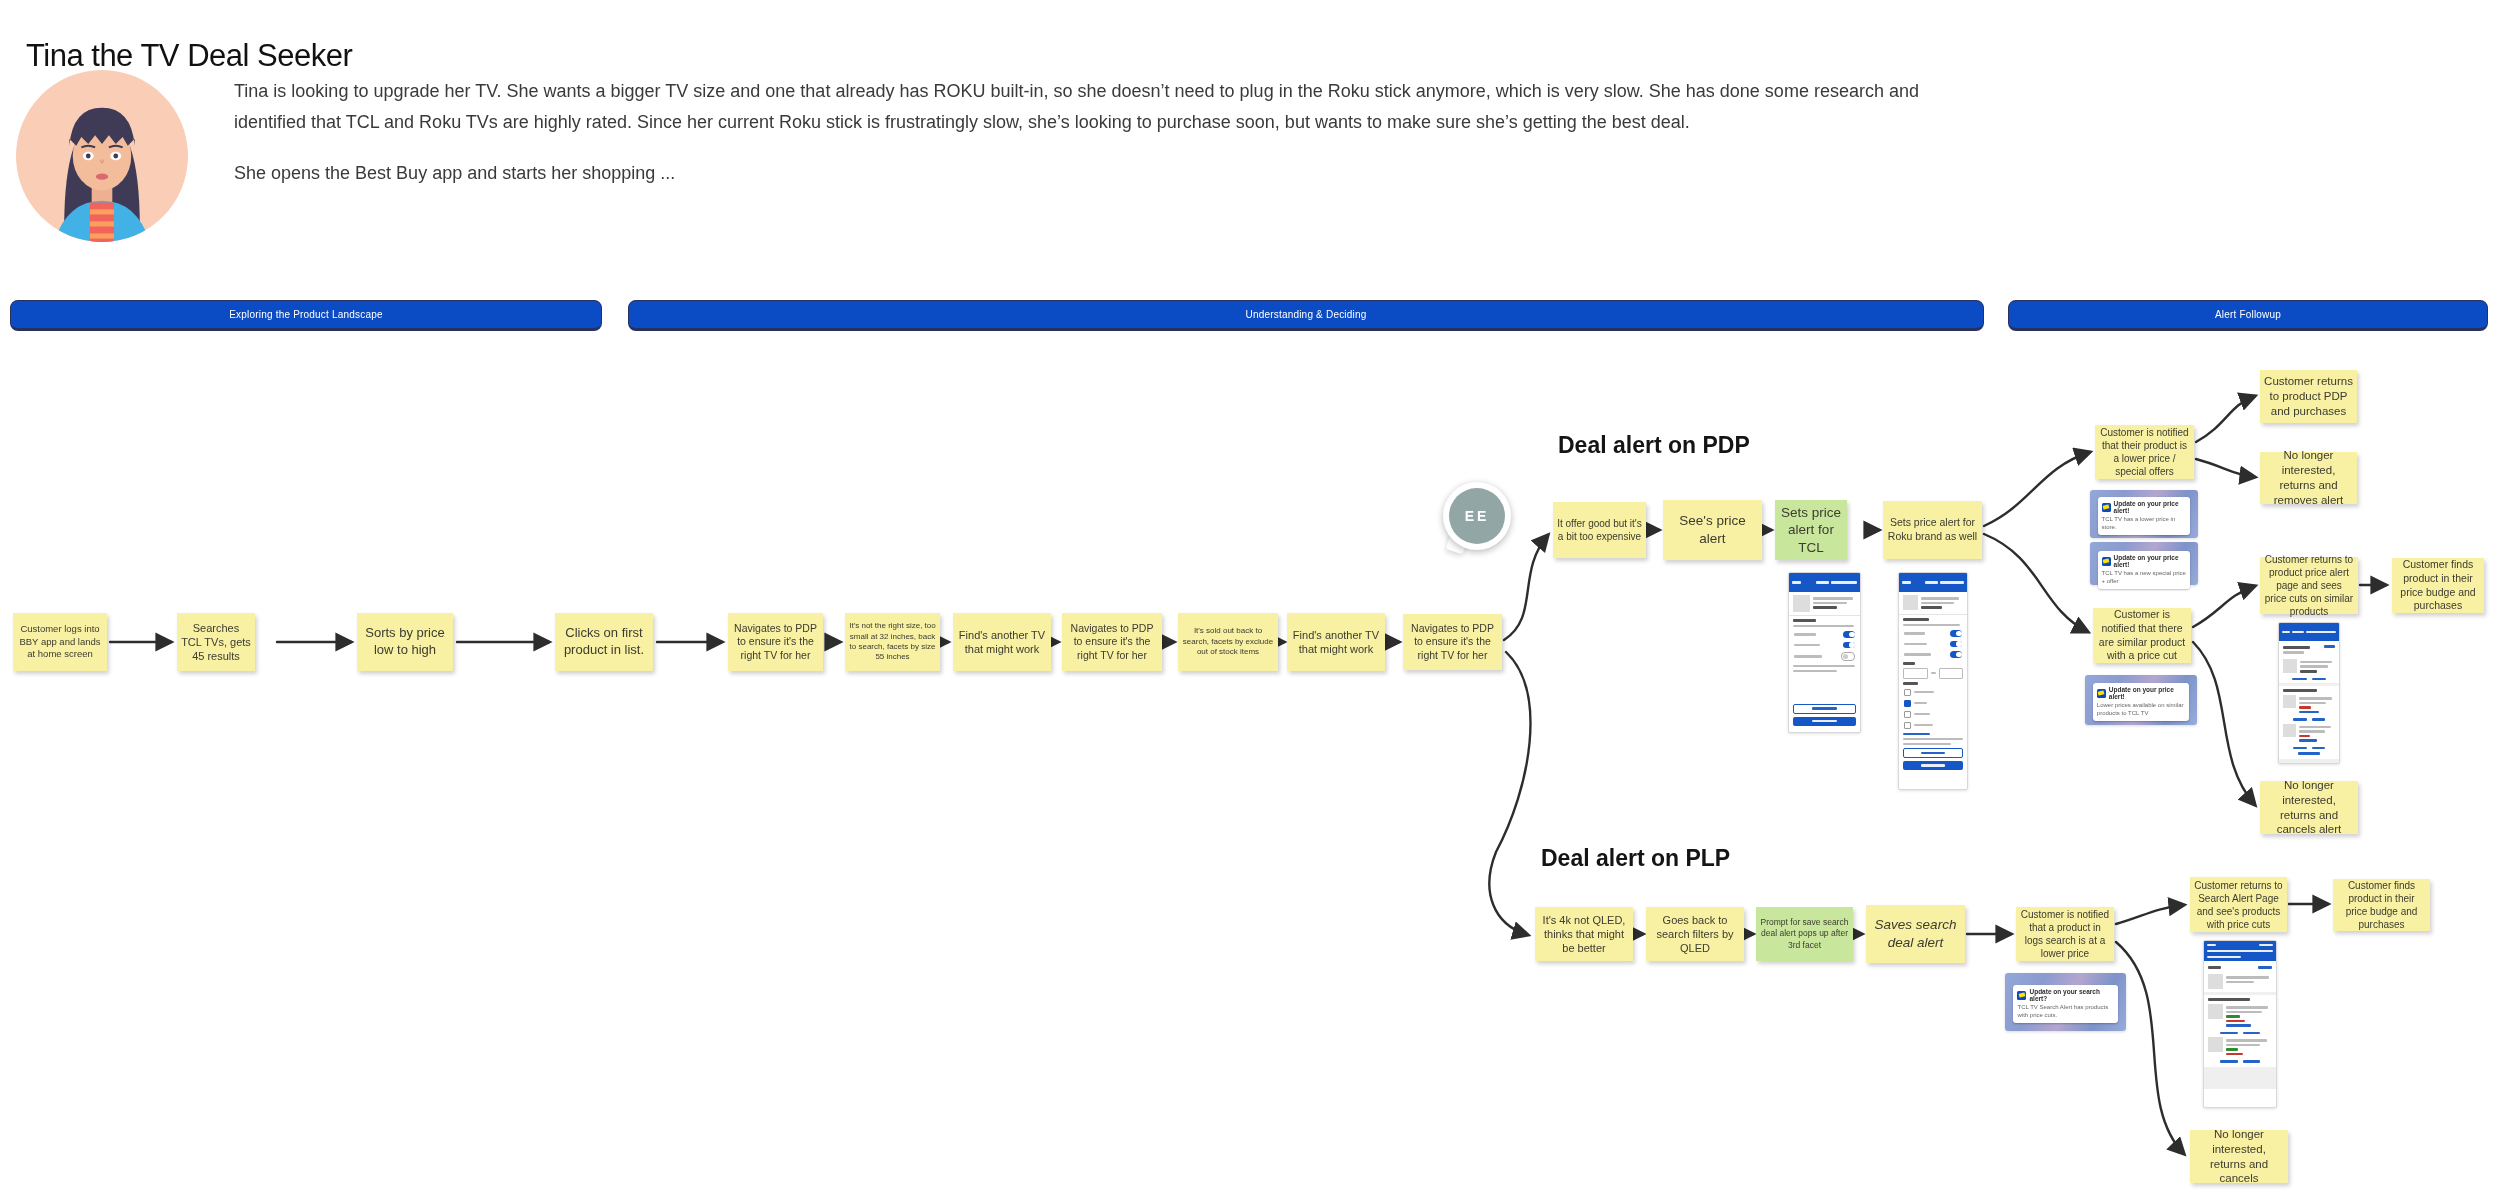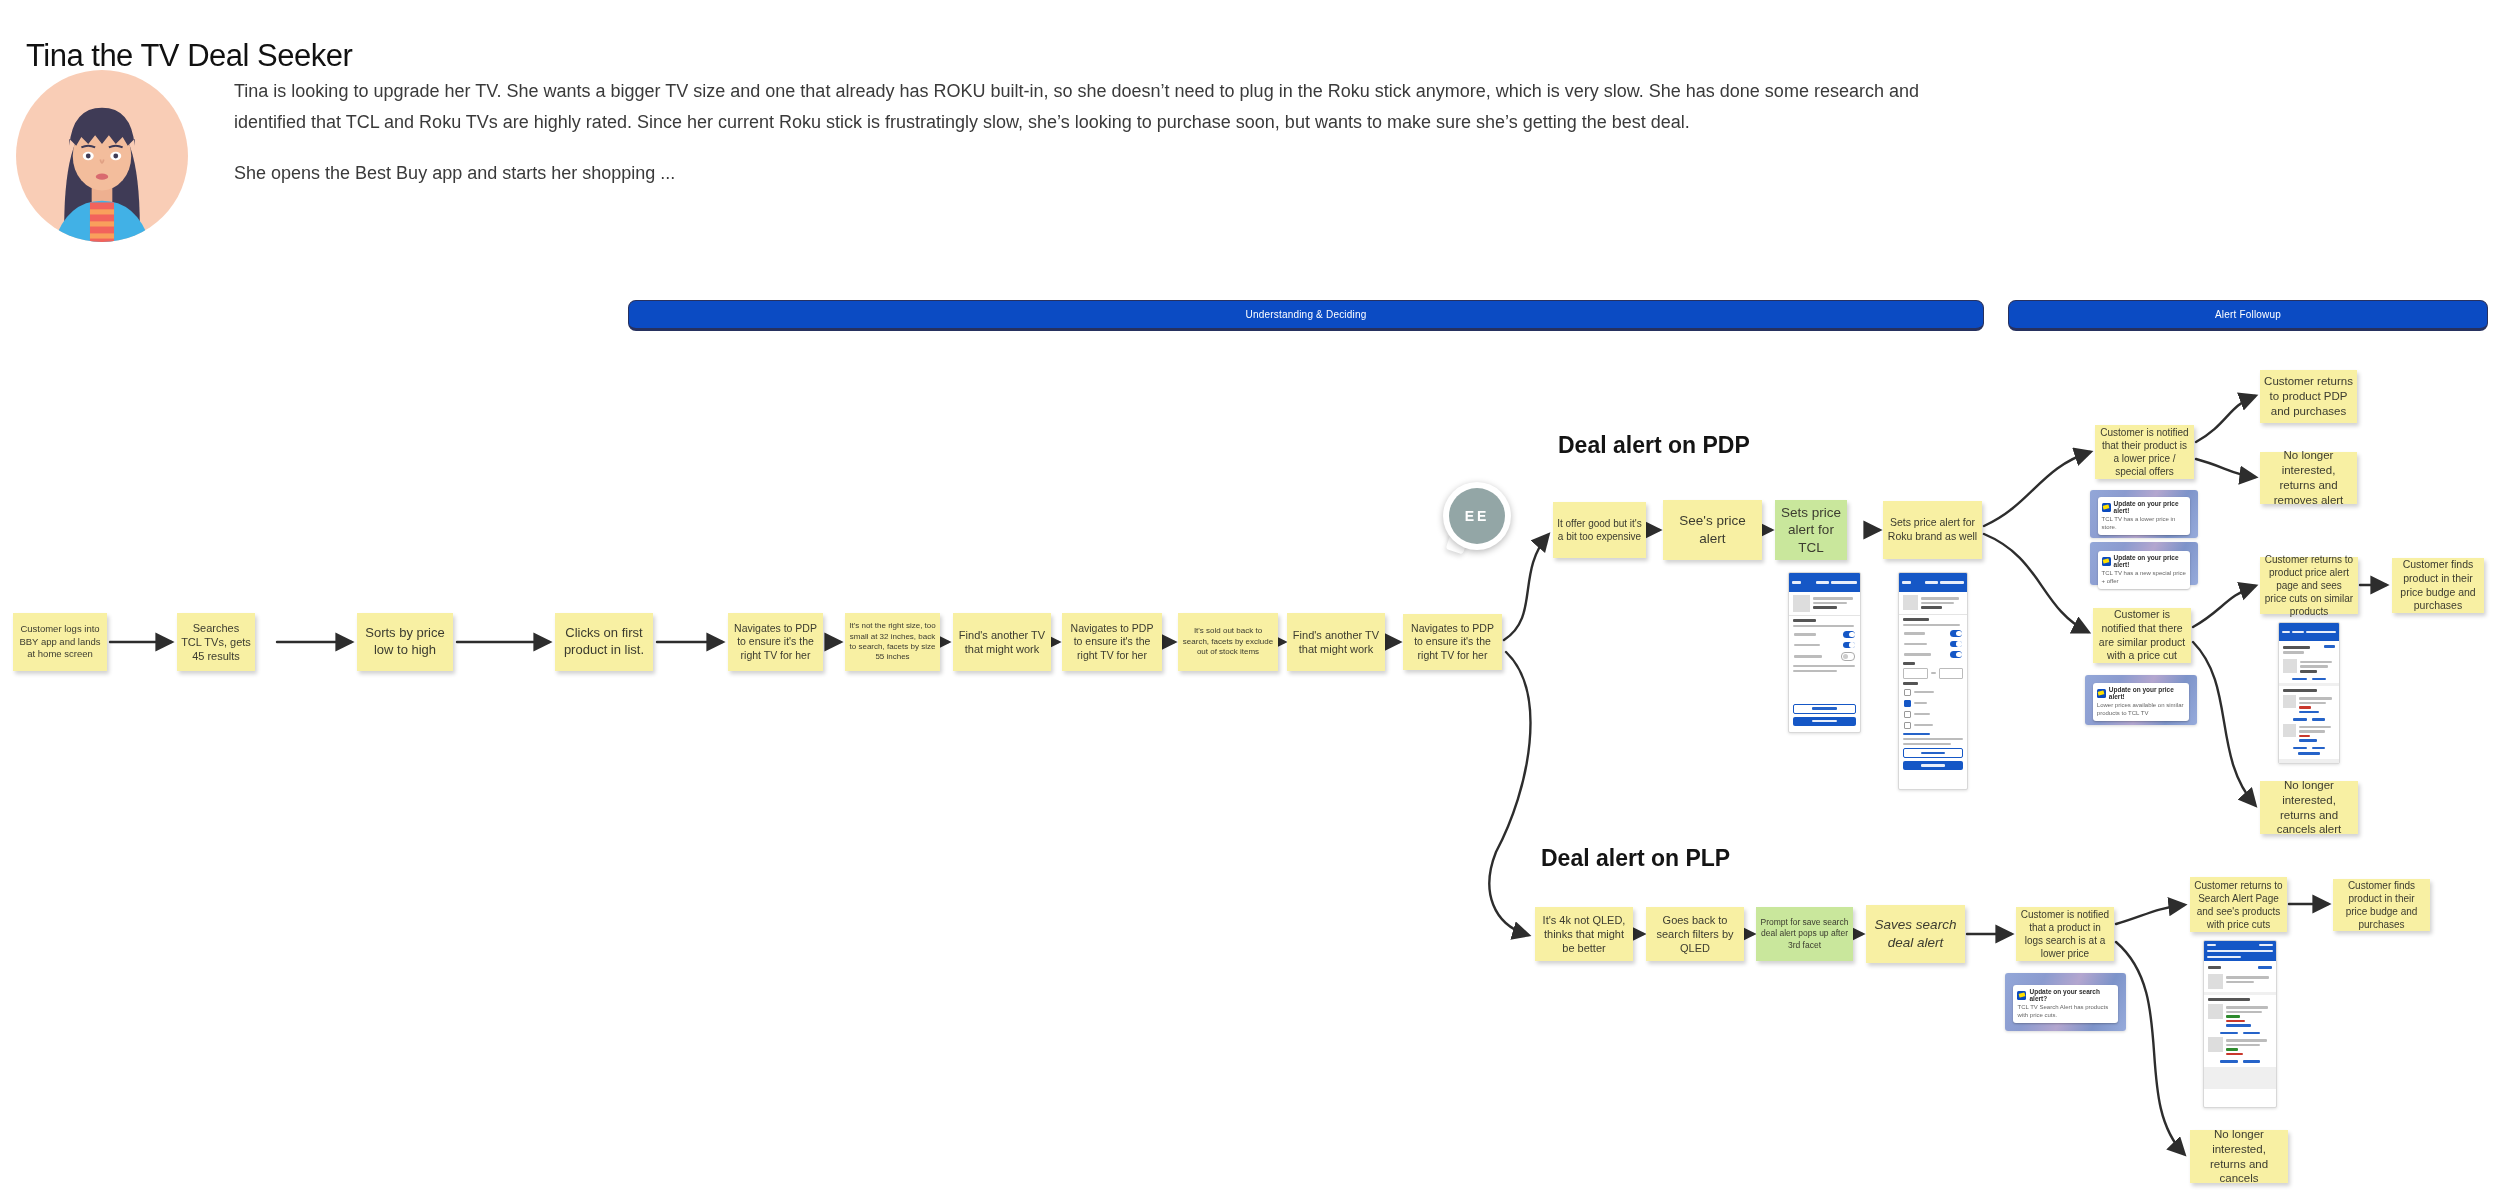--- a/index.html
+++ b/index.html
@@ -109,20 +109,21 @@
       <rect x="43" y="88" width="14" height="3" fill="#f9a05c"></rect>
       <rect x="43" y="95" width="14" height="3" fill="#f9a05c"></rect>
     </g>
   </svg>
 
   <div class="persona-text">
     <div class="p1">Tina is looking to upgrade her TV. She wants a bigger TV size and one that already has ROKU built-in, so she doesn’t need to plug in the Roku stick anymore, which is very slow. She has done some research and identified that TCL and Roku TVs are highly rated. Since her current Roku stick is frustratingly slow, she’s looking to purchase soon, but wants to make sure she’s getting the best deal.</div>
     <div class="p2">She opens the Best Buy app and starts her shopping ...</div>
   </div>
 
+  <div class="phase-bar" style="left:10px;width:590px;">Exploring the Product Landscape</div>
   <div class="phase-bar" style="left:628px;width:1354px;">Understanding &amp; Deciding</div>
   <div class="phase-bar" style="left:2008px;width:478px;">Alert Followup</div>
 
   <svg class="arrows" width="2500" height="1201" viewBox="0 0 2500 1201">
     <defs>
       <marker id="ah" markerWidth="9" markerHeight="9" refX="6.5" refY="4" orient="auto">
         <path d="M0,0 L8,4 L0,8 Z" fill="#2d2d2d"></path>
       </marker>
     </defs>
     <g stroke="#2d2d2d" stroke-width="2.4" fill="none" stroke-linecap="round" marker-end="url(#ah)">

